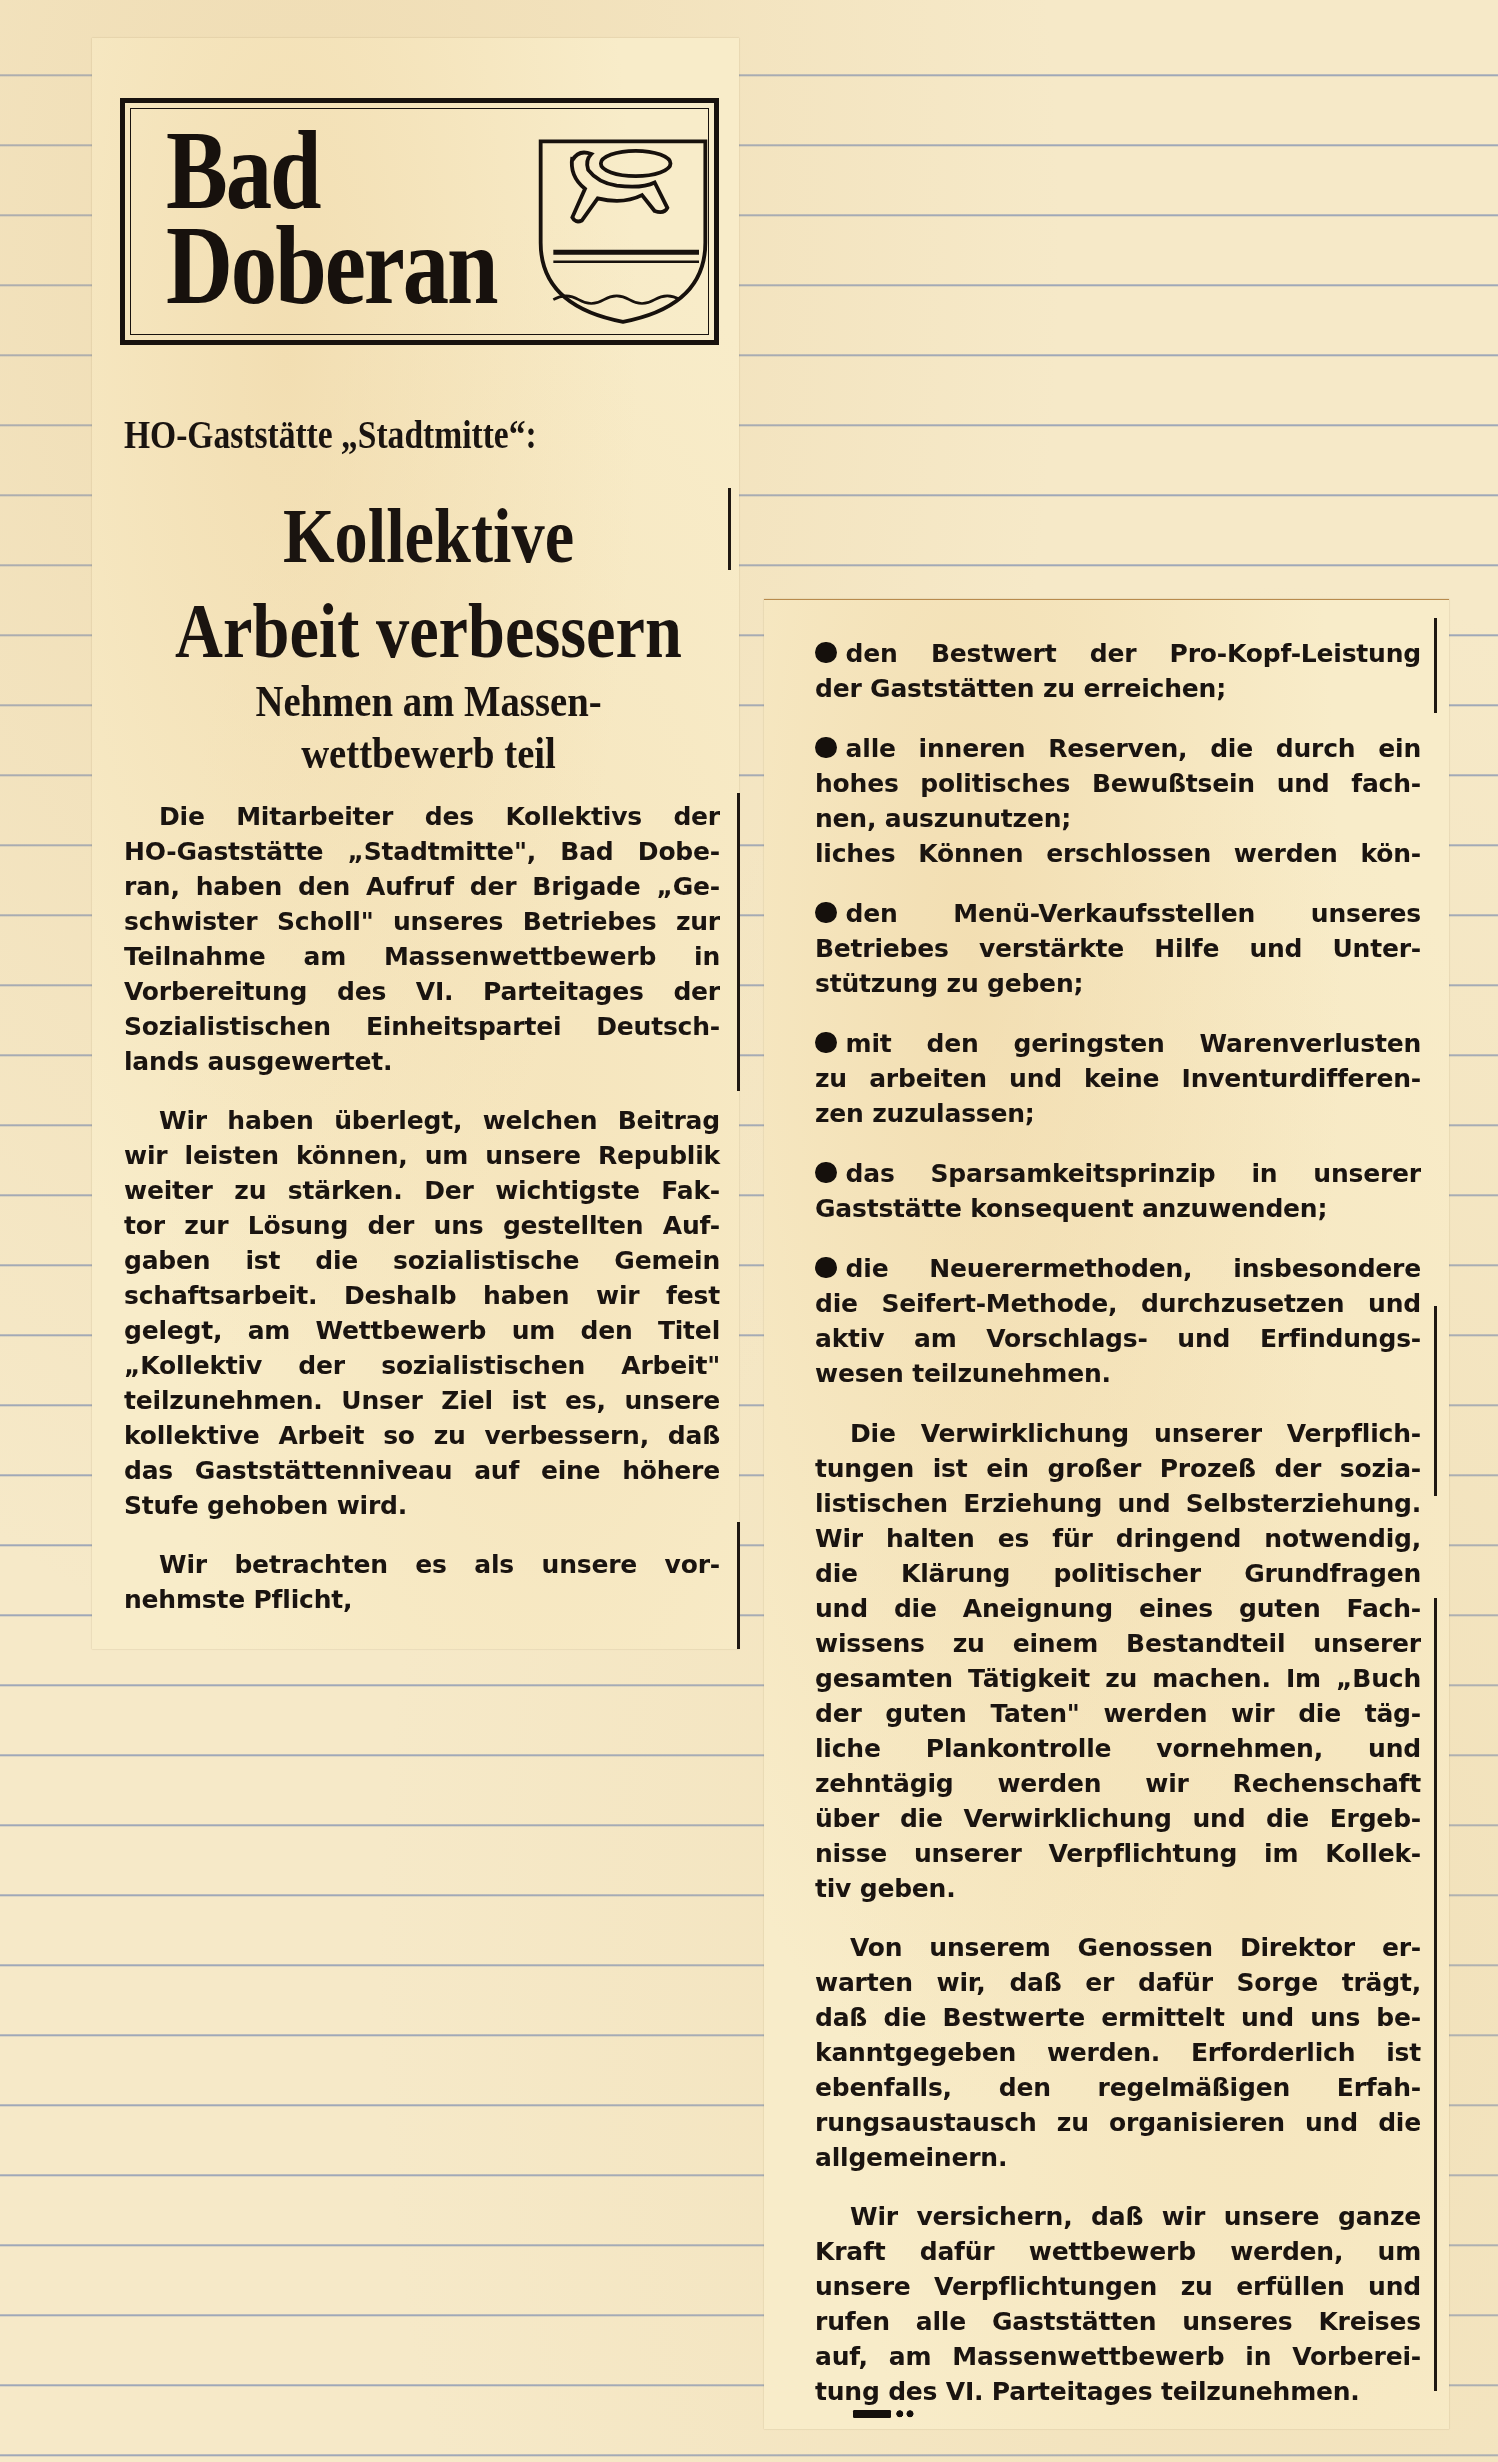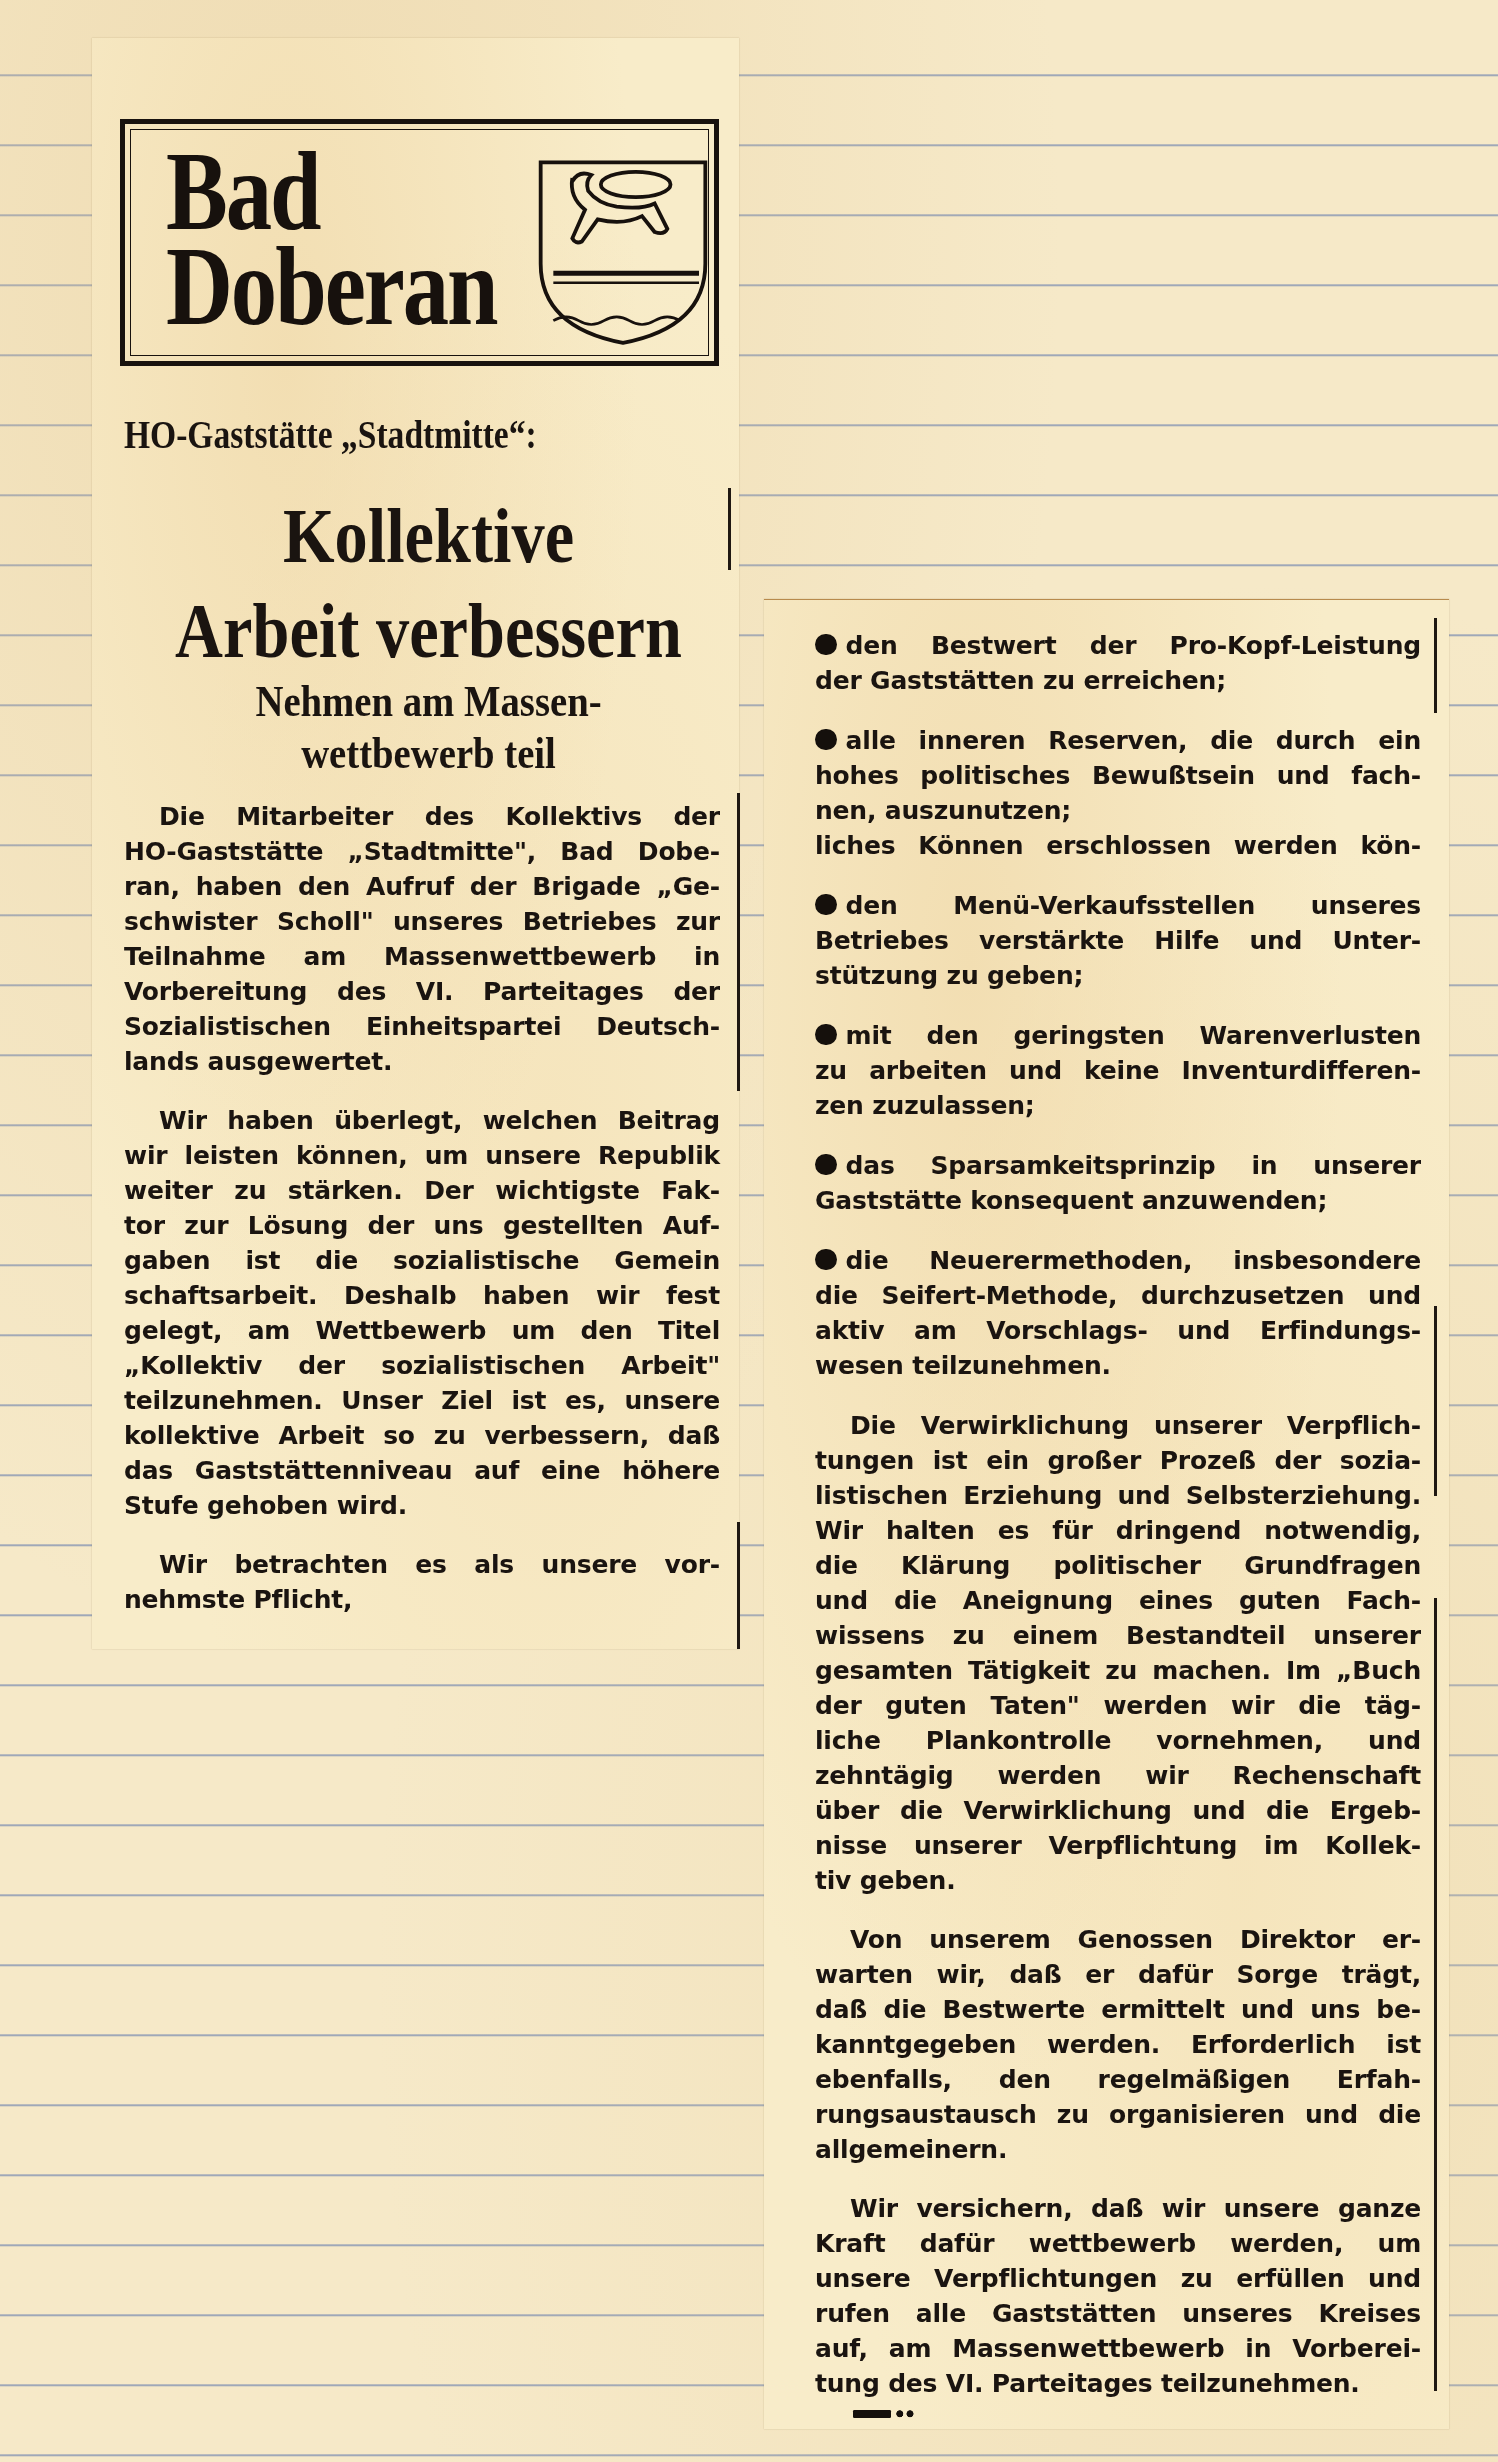--- a/index.html
+++ b/index.html
@@ -28,21 +28,20 @@
     }
     .clip-left { left: 92px; top: 38px; width: 647px; height: 1611px; }
     .clip-right { left: 764px; top: 599px; width: 685px; height: 1829px; border-top: 1.9px solid #b88a4c; }
     .rule-v { position: absolute; width: 2.5px; background: #1f1812; }
 
     
     .masthead {
       position: absolute; left: 120px; top: 98px; width: 599px; height: 247px;
       border: 5.7px solid #18120e; outline: 1.9px solid #18120e; outline-offset: -11.4px;
       box-sizing: border-box;
-      margin-top: 21px;
     }
     .mast-title {
       position: absolute; left: 41px; top: 19px;
       font-family: "Liberation Serif", serif; font-weight: bold;
       font-size: 113px; line-height: 95px; letter-spacing: -2.5px;
       transform: scaleX(0.82); transform-origin: left top;
       color: #17110d;
     }
     .crest {
       position: absolute; left: 403px; top: 32px; width: 190px; height: 190px;
@@ -71,21 +70,21 @@
       position: absolute;
       font-family: "DejaVu Sans", sans-serif; font-weight: bold;
       font-size: 25px; line-height: 35px;
       text-align: justify; text-align-last: left;
       letter-spacing: -0.2px;
     }
     .body-text .line { display: block; text-align: justify; text-align-last: justify; white-space: nowrap; }
     .body-text .last { text-align-last: left; }
     .col-left { left: 124px; top: 798px; width: 596px; }
     .col-right { left: 815px; top: 628px; width: 606px; }
-    .bullet-item { margin: 0 0 25px 0; }
+    .bullet-item { margin: 8px 0 25px 0; }
     .bullet-dot {
       display: inline-block; width: 21.6px; height: 21.6px; border-radius: 50%;
       background: #15100c; vertical-align: -1.3px; margin-right: 9px;
     }
     .para { margin: 1px 0 24px 0; }
     .para .first { padding-left: 35px; }
     .endmark {
       position: absolute; left: 853px; top: 2410px; width: 38px; height: 7.6px;
       background: #15100c; border-radius: 1.3px;
     }

